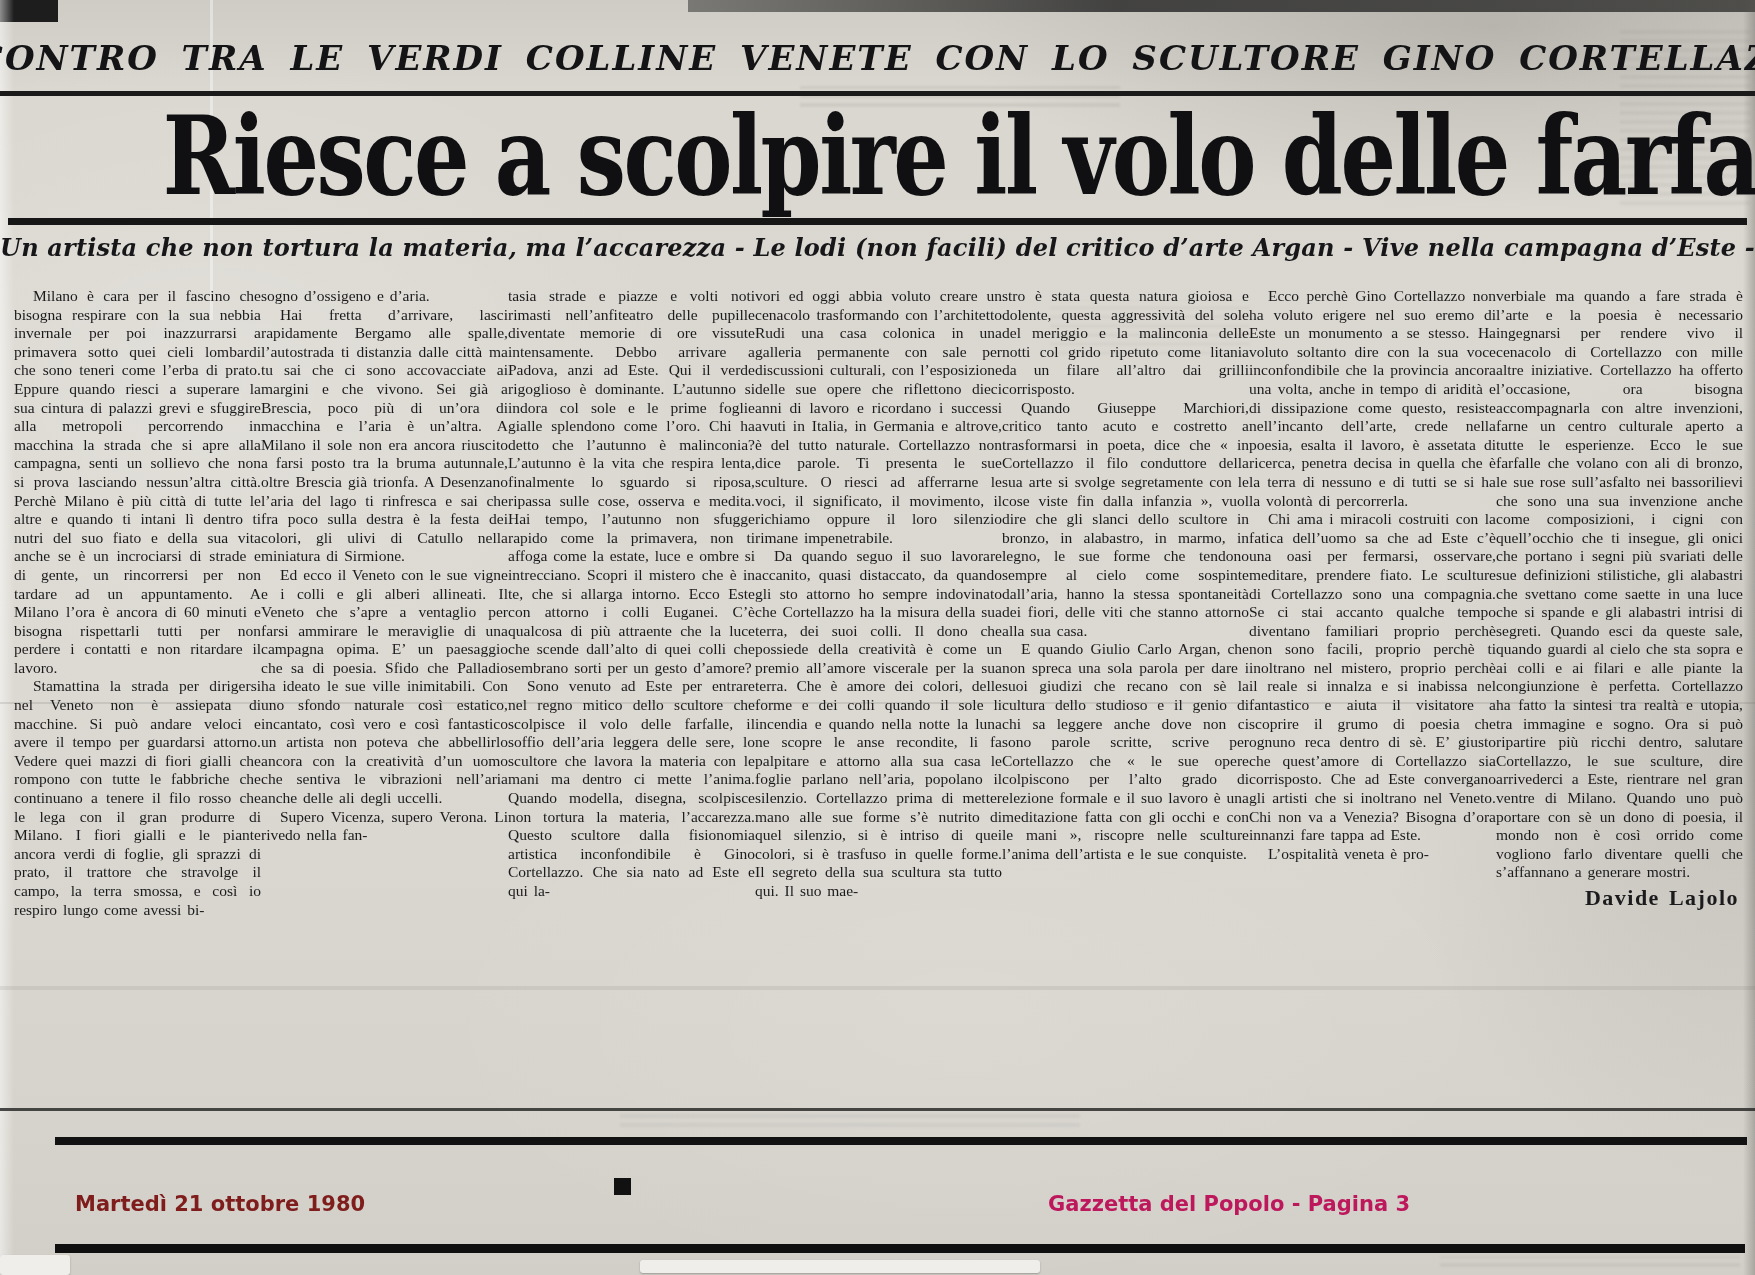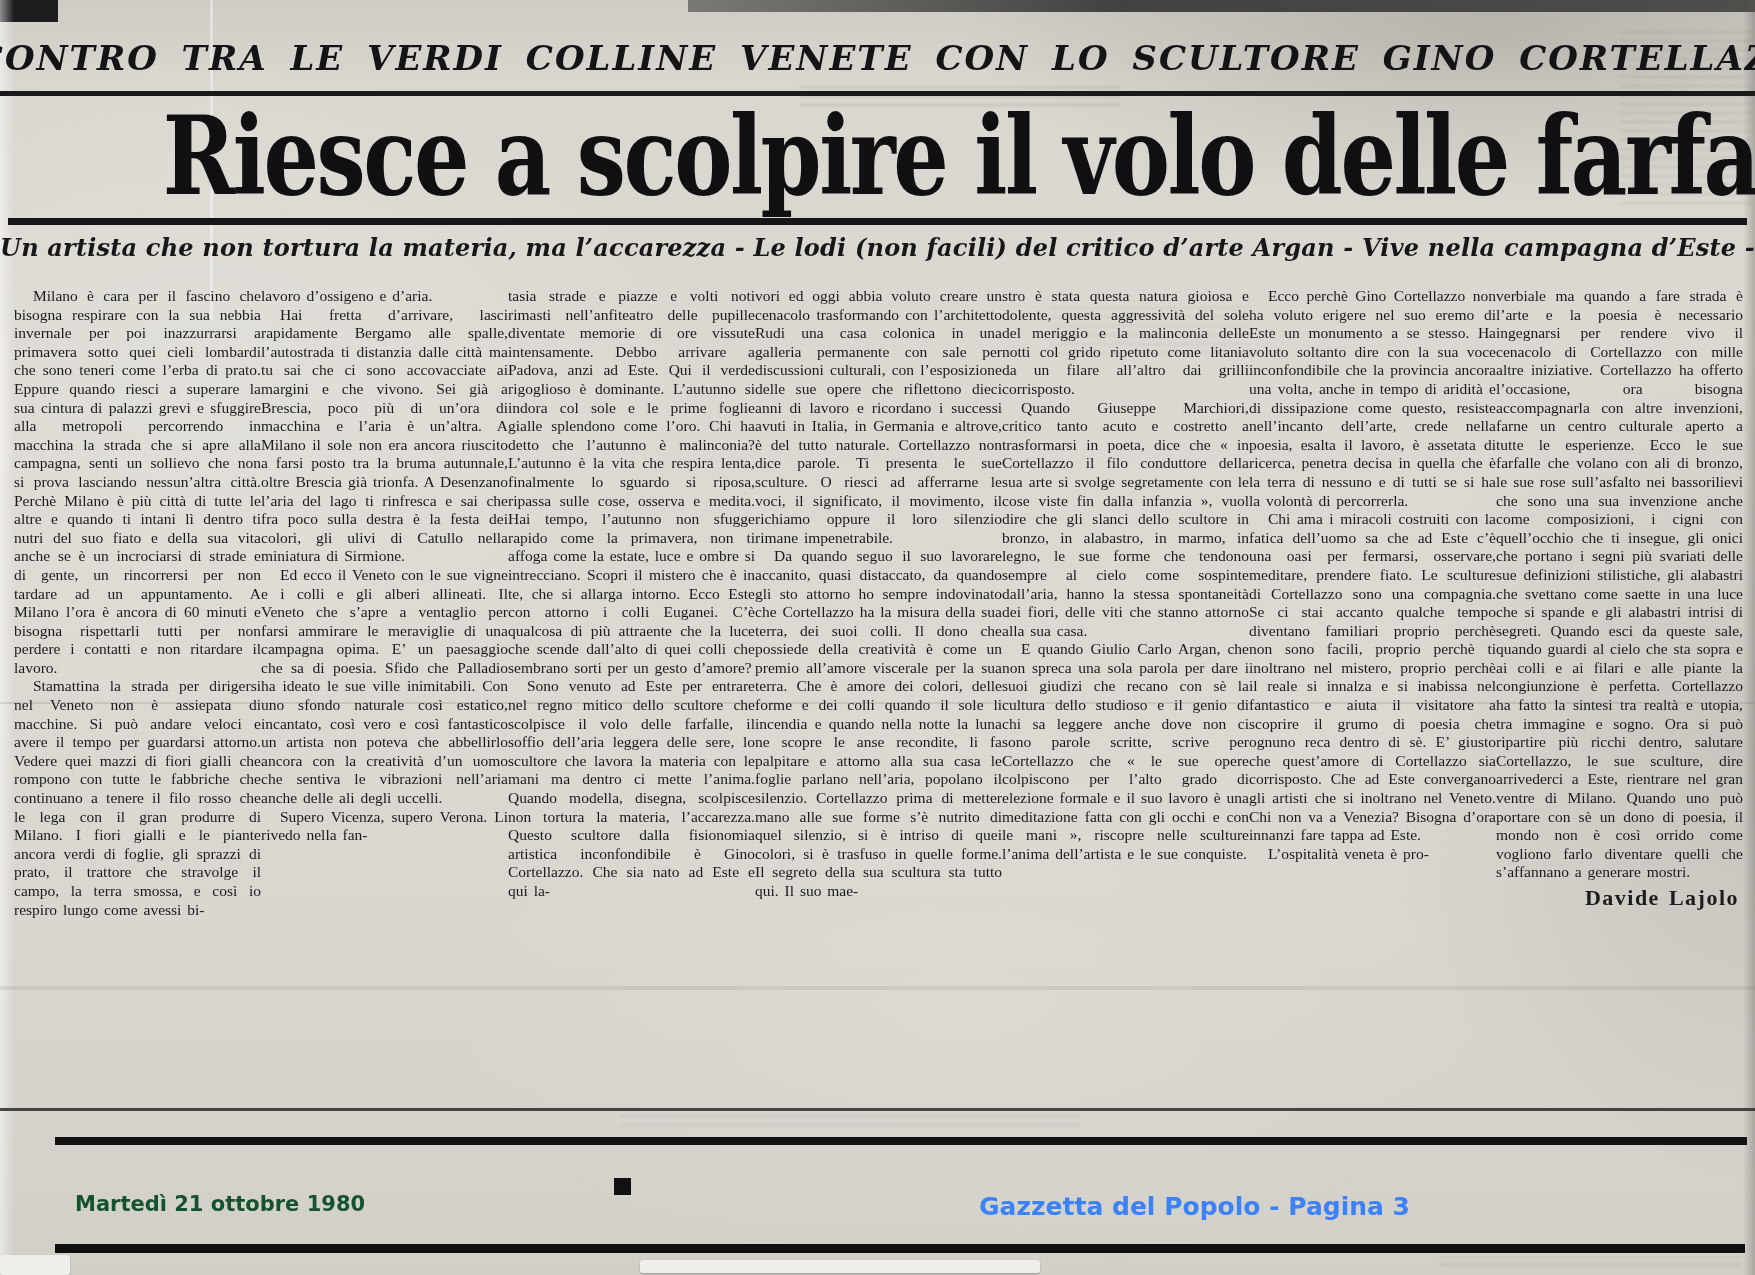--- a/index.html
+++ b/index.html
@@ -59,27 +59,27 @@
     padding:9px 0 11px;text-align:center;font-family:"DejaVu Serif",serif;
     font-style:italic;font-weight:bold;font-size:27px;line-height:1;letter-spacing:1px;
   }
   .byline{margin-top:7px;padding-right:4px;text-align:right;font-weight:bold;
     font-size:22px;letter-spacing:1.5px;}
   
   .rule-thin-footer{position:absolute;top:1108px;left:0;right:0;height:3px;background:#2a2a2a;opacity:.85;}
   .rule-heavy-footer{position:absolute;top:1137px;left:55px;right:8px;height:8px;background:#121212;}
   .rule-bottom{position:absolute;top:1244px;left:55px;right:10px;height:9px;background:#0f0f0f;}
   .footer-date{position:absolute;left:75px;top:1192px;
-    font-family:"DejaVu Sans",sans-serif;font-weight:bold;font-size:21px;color:#14532d;}
+    font-family:"DejaVu Sans",sans-serif;font-weight:bold;font-size:21px;color:#7f1d1d;}
   .footer-section{position:absolute;left:592px;top:1168px;display:flex;align-items:center;}
   .footer-section .word{font-family:"DejaVu Sans",sans-serif;font-weight:bold;
     font-size:56px;letter-spacing:6px;color:#0e0e10;line-height:1;}
   .square{display:inline-block;width:17px;height:17px;background:#111;margin-left:22px;margin-top:10px;}
   .footer-paper{position:absolute;right:345px;top:1192px;
-    font-family:"DejaVu Sans",sans-serif;font-weight:bold;font-size:25px;color:#3b82f6;}
+    font-family:"DejaVu Sans",sans-serif;font-weight:bold;font-size:21px;color:#be185d;}
 </style>
 </head>
 <body>
 
 <div class="art art-a"></div>
 <div class="art art-b"></div>
 <div class="art art-c"></div>
 <div class="art art-d"></div>
 <div class="art crease-v" style="left:210px;"></div>
 <div class="art crease-h1"></div>
@@ -103,21 +103,21 @@
 <div class="deck-row">
   <span class="deck">Un artista che non tortura la materia, ma l’accarezza - Le lodi (non facili) del critico d’arte Argan - Vive nella campagna d’Este - Le ali di bronzo</span>
 </div>
 
 <div class="cols">
     <div class="col">
       <p class="para indent">Milano è cara per il fascino che bisogna respirare con la sua nebbia invernale per poi inazzurrarsi a primavera sotto quei cieli lombardi che sono teneri come l’erba di prato. Eppure quando riesci a superare la sua cintura di palazzi grevi e sfuggire alla metropoli percorrendo in macchina la strada che si apre alla campagna, senti un sollievo che non si prova lasciando nessun’altra città. Perchè Milano è più città di tutte le altre e quando ti intani lì dentro ti nutri del suo fiato e della sua vita anche se è un incrociarsi di strade e di gente, un rincorrersi per non tardare ad un appuntamento. A Milano l’ora è ancora di 60 minuti e bisogna rispettarli tutti per non perdere i contatti e non ritardare il lavoro.</p>
       <p class="para indent">Stamattina la strada per dirigersi nel Veneto non è assiepata di macchine. Si può andare veloci e avere il tempo per guardarsi attorno. Vedere quei mazzi di fiori gialli che rompono con tutte le fabbriche che continuano a tenere il filo rosso che le lega con il gran produrre di Milano. I fiori gialli e le piante ancora verdi di foglie, gli sprazzi di prato, il trattore che stravolge il campo, la terra smossa, e così io respiro lungo come avessi bi-</p>
     </div>
     <div class="col">
-      <p class="para">lavoro d’ossigeno e d’aria.</p>
+      <p class="para">sogno d’ossigeno e d’aria.</p>
       <p class="para indent">Hai fretta d’arrivare, lasci rapidamente Bergamo alle spalle, l’autostrada ti distanzia dalle città ma tu sai che ci sono accovacciate ai margini e che vivono. Sei già a Brescia, poco più di un’ora di macchina e l’aria è un’altra. A Milano il sole non era ancora riuscito a farsi posto tra la bruma autunnale, oltre Brescia già trionfa. A Desenzano l’aria del lago ti rinfresca e sai che fra poco sulla destra è la festa dei colori, gli ulivi di Catullo nella miniatura di Sirmione.</p>
       <p class="para indent">Ed ecco il Veneto con le sue vigne e i colli e gli alberi allineati. Il Veneto che s’apre a ventaglio per farsi ammirare le meraviglie di una campagna opima. E’ un paesaggio che sa di poesia. Sfido che Palladio ha ideato le sue ville inimitabili. Con uno sfondo naturale così estatico, incantato, così vero e così fantastico un artista non poteva che abbellirlo ancora con la creatività d’un uomo che sentiva le vibrazioni nell’aria anche delle ali degli uccelli.</p>
       <p class="para indent">Supero Vicenza, supero Verona. Li rivedo nella fan-</p>
     </div>
     <div class="col">
       <p class="para">tasia strade e piazze e volti noti rimasti nell’anfiteatro delle pupille diventate memorie di ore vissute intensamente. Debbo arrivare a Padova, anzi ad Este. Qui il verde rigoglioso è dominante. L’autunno si indora col sole e le prime foglie gialle splendono come l’oro. Chi ha detto che l’autunno è malinconia? L’autunno è la vita che respira lenta, finalmente lo sguardo si riposa, ripassa sulle cose, osserva e medita. Hai tempo, l’autunno non sfugge rapido come la primavera, non ti affoga come la estate, luce e ombre si intrecciano. Scopri il mistero che è in te, che si allarga intorno. Ecco Este con attorno i colli Euganei. C’è qualcosa di più attraente che la luce che scende dall’alto di quei colli che sembrano sorti per un gesto d’amore?</p>
       <p class="para indent">Sono venuto ad Este per entrare nel regno mitico dello scultore che scolpisce il volo delle farfalle, il soffio dell’aria leggera delle sere, lo scultore che lavora la materia con le mani ma dentro ci mette l’anima. Quando modella, disegna, scolpisce non tortura la materia, l’accarezza. Questo scultore dalla fisionomia artistica inconfondibile è Gino Cortellazzo. Che sia nato ad Este e qui la-</p>
     </div>
     <div class="col">
       <p class="para">vori ed oggi abbia voluto creare un cenacolo trasformando con l’architetto Rudi una casa colonica in una galleria permanente con sale per discussioni culturali, con l’esposizione delle sue opere che riflettono dieci anni di lavoro e ricordano i successi avuti in Italia, in Germania e altrove, è del tutto naturale. Cortellazzo non dice parole. Ti presenta le sue sculture. O riesci ad afferrarne le voci, il significato, il movimento, il richiamo oppure il loro silenzio rimane impenetrabile.</p>

